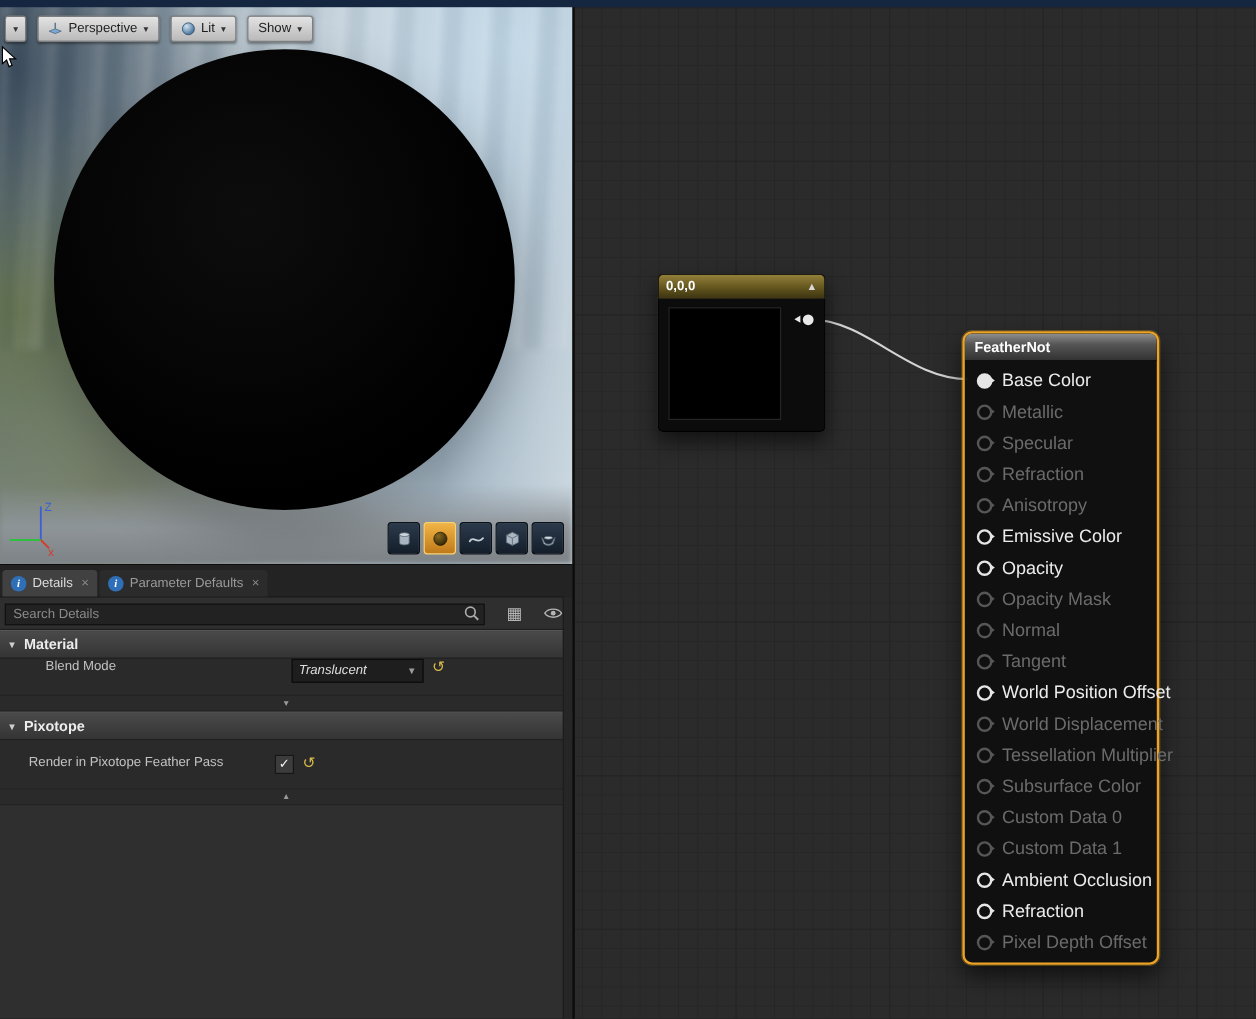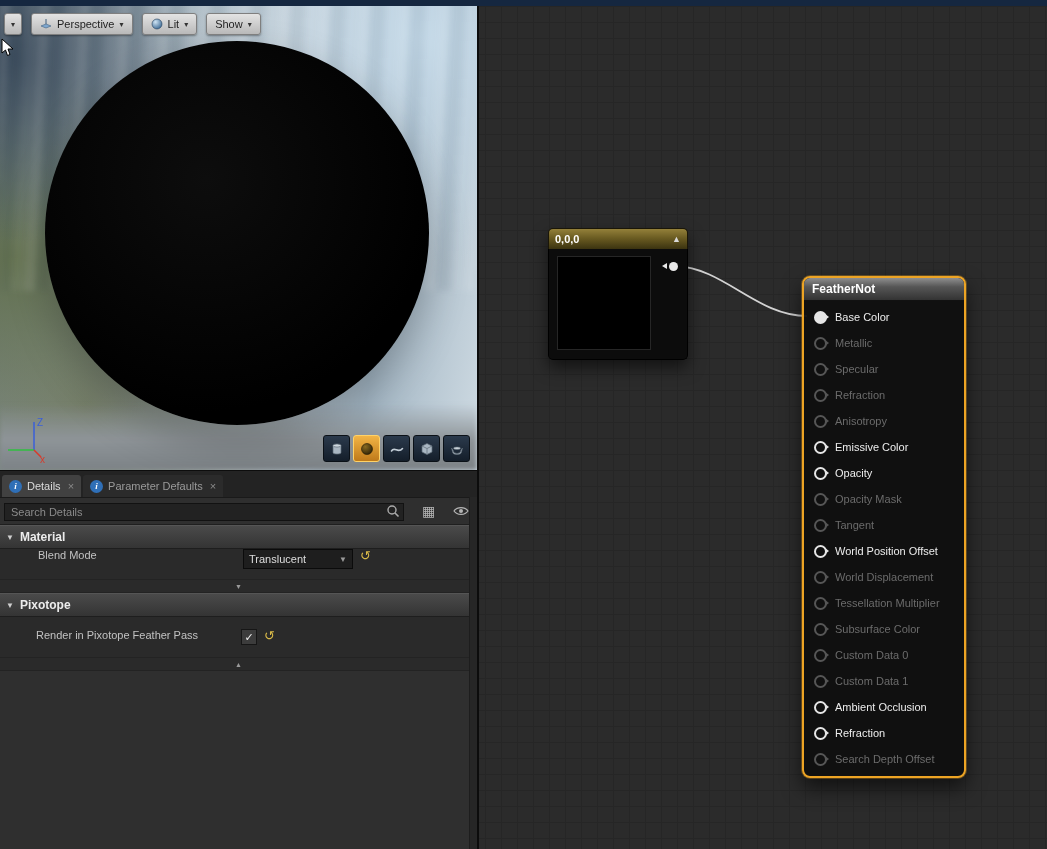--- a/index.html
+++ b/index.html
@@ -63,23 +63,23 @@
   .eye-caret{font-size:8px;color:#9a9a9a;}
 
   .section-header{height:22px;background:linear-gradient(180deg,#4a4a4a,#343434);border-top:1px solid #555;
     border-bottom:1px solid #1e1e1e;display:flex;align-items:center;gap:6px;padding-left:6px;
     color:#ececec;font-size:12px;font-weight:bold;}
   .sec-arrow{font-size:8px;color:#cfcfcf;}
 
   .prop-row{height:30px;display:flex;align-items:flex-start;background:#2a2a2a;border-bottom:1px solid #232323;}
   .prop-label{width:205px;font-size:11px;color:#c2c2c2;flex:none;}
   .indent-38{padding-left:38px;}
-  .indent-20{padding-left:36px;}
+  .indent-20{padding-left:24px;}
   .dropdown{width:98px;height:18px;background:#1e1e1e;border:1px solid #0b0b0b;display:flex;align-items:center;
-    justify-content:space-between;padding:0 5px;color:#ddd;font-size:11px;}
+    justify-content:space-between;padding:0 5px;color:#ddd;font-size:11px;font-style:italic;}
   .dd-caret{font-size:8px;color:#9a9a9a;}
   .reset-icon{margin-left:7px;color:#d8b948;font-size:13px;line-height:1;}
   .checkbox{width:14px;height:14px;background:#3c3c3c;border:1px solid #161616;display:flex;align-items:center;
     justify-content:center;color:#f2f2f2;font-size:11px;line-height:1;}
   .checkbox::after{content:"";}
   .checkbox.checked::after{content:"\2713";}
   .expander-strip{height:12px;background:#2a2a2a;border-bottom:1px solid #232323;display:flex;align-items:center;justify-content:center;}
   .expander-strip .tri{font-size:7px;color:#9a9a9a;line-height:1;}
   .spacer-row{height:12px;background:#2a2a2a;}
 
@@ -109,21 +109,21 @@
   .mat-node{position:absolute;left:323px;top:276px;width:160px;border:2px solid #eda424;border-radius:8px;
     box-shadow:0 0 0 1px rgba(237,164,36,.3), 0 10px 20px rgba(0,0,0,.6);background:rgba(16,16,16,.96);}
   .mat-header{height:22px;background:linear-gradient(180deg,#8f8f8f 0%,#565656 40%,#333 100%);
     border-radius:6px 6px 0 0;display:flex;align-items:center;padding:0 8px;color:#fff;font-size:12px;font-weight:bold;
     border-bottom:1px solid #111;text-align:right;}
   .pins{padding:3px 0 4px 0;}
   .pin-row{height:26px;display:flex;align-items:center;gap:8px;padding-left:10px;}
   .pin-icon{width:9px;height:9px;border:2px solid #e6e6e6;border-radius:50%;position:relative;flex:none;}
   .pin-icon::after{content:"";position:absolute;left:9px;top:1.5px;border-left:4px solid #e6e6e6;
     border-top:3px solid transparent;border-bottom:3px solid transparent;}
-  .pin-label{font-size:11px;color:#ececec;white-space:nowrap;}
+  .pin-label{font-size:15px;color:#ececec;white-space:nowrap;}
   .pin-row.connected .pin-icon{background:#e6e6e6;}
   .pin-row.disabled .pin-icon{border-color:#565656;}
   .pin-row.disabled .pin-icon::after{border-left-color:#565656;}
   .pin-row.disabled .pin-label{color:#6b6b6b;}
 </style>
 </head>
 <body>
 
 <div class="stage">
 
@@ -339,20 +339,24 @@
           <div class="pin-row">
             <span class="pin-icon"></span>
             <span class="pin-label">Opacity</span>
           </div>
           <div class="pin-row disabled">
             <span class="pin-icon"></span>
             <span class="pin-label">Opacity Mask</span>
           </div>
           <div class="pin-row disabled">
             <span class="pin-icon"></span>
+            <span class="pin-label">Normal</span>
+          </div>
+          <div class="pin-row disabled">
+            <span class="pin-icon"></span>
             <span class="pin-label">Tangent</span>
           </div>
           <div class="pin-row">
             <span class="pin-icon"></span>
             <span class="pin-label">World Position Offset</span>
           </div>
           <div class="pin-row disabled">
             <span class="pin-icon"></span>
             <span class="pin-label">World Displacement</span>
           </div>
@@ -375,19 +379,19 @@
           <div class="pin-row">
             <span class="pin-icon"></span>
             <span class="pin-label">Ambient Occlusion</span>
           </div>
           <div class="pin-row">
             <span class="pin-icon"></span>
             <span class="pin-label">Refraction</span>
           </div>
           <div class="pin-row disabled">
             <span class="pin-icon"></span>
-            <span class="pin-label">Search Depth Offset</span>
+            <span class="pin-label">Pixel Depth Offset</span>
           </div>
         </div>
     </div>
 
   </div>
 </div>
 
 </body></html>

